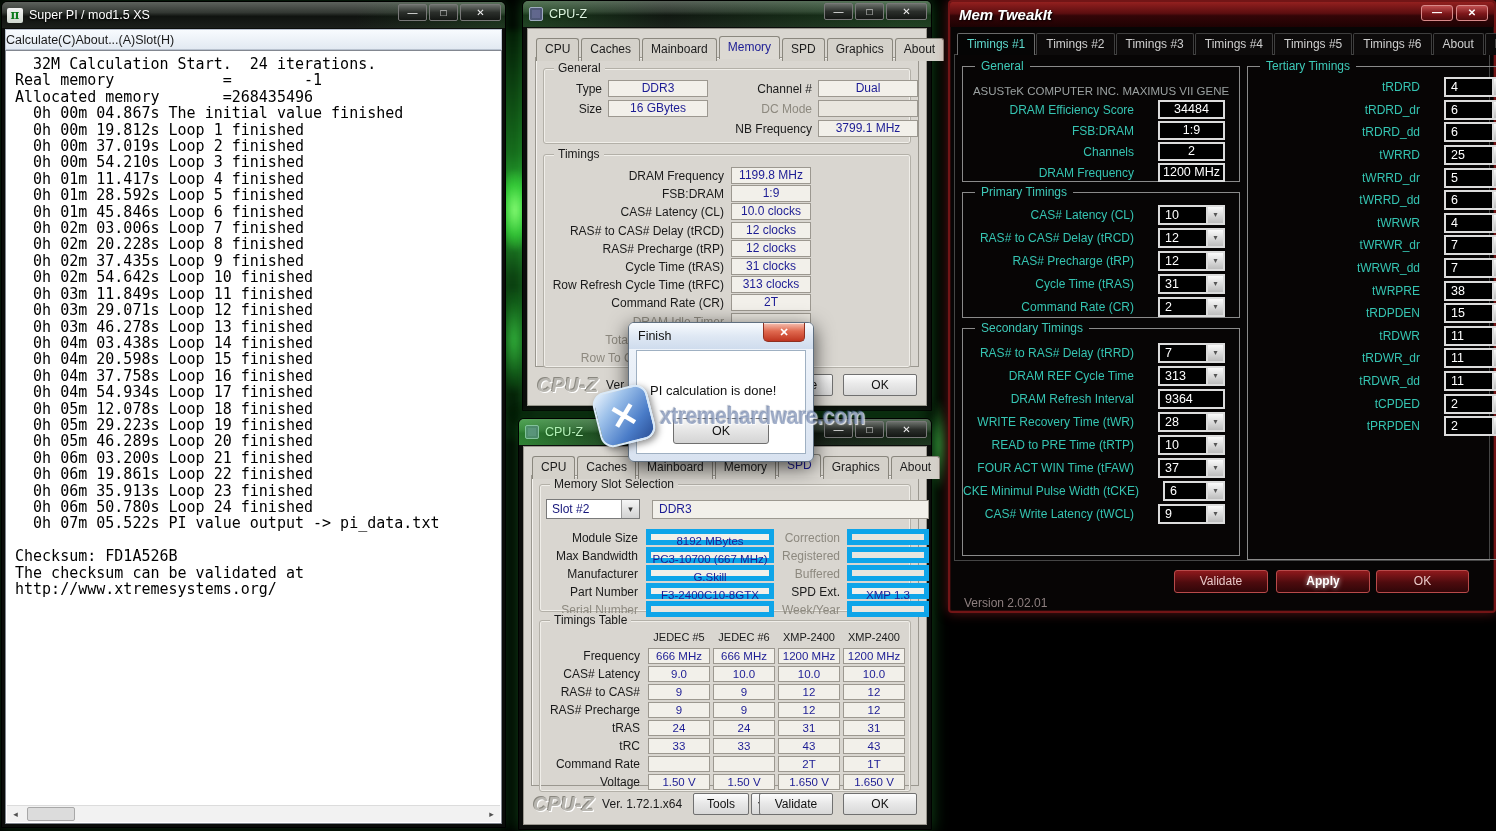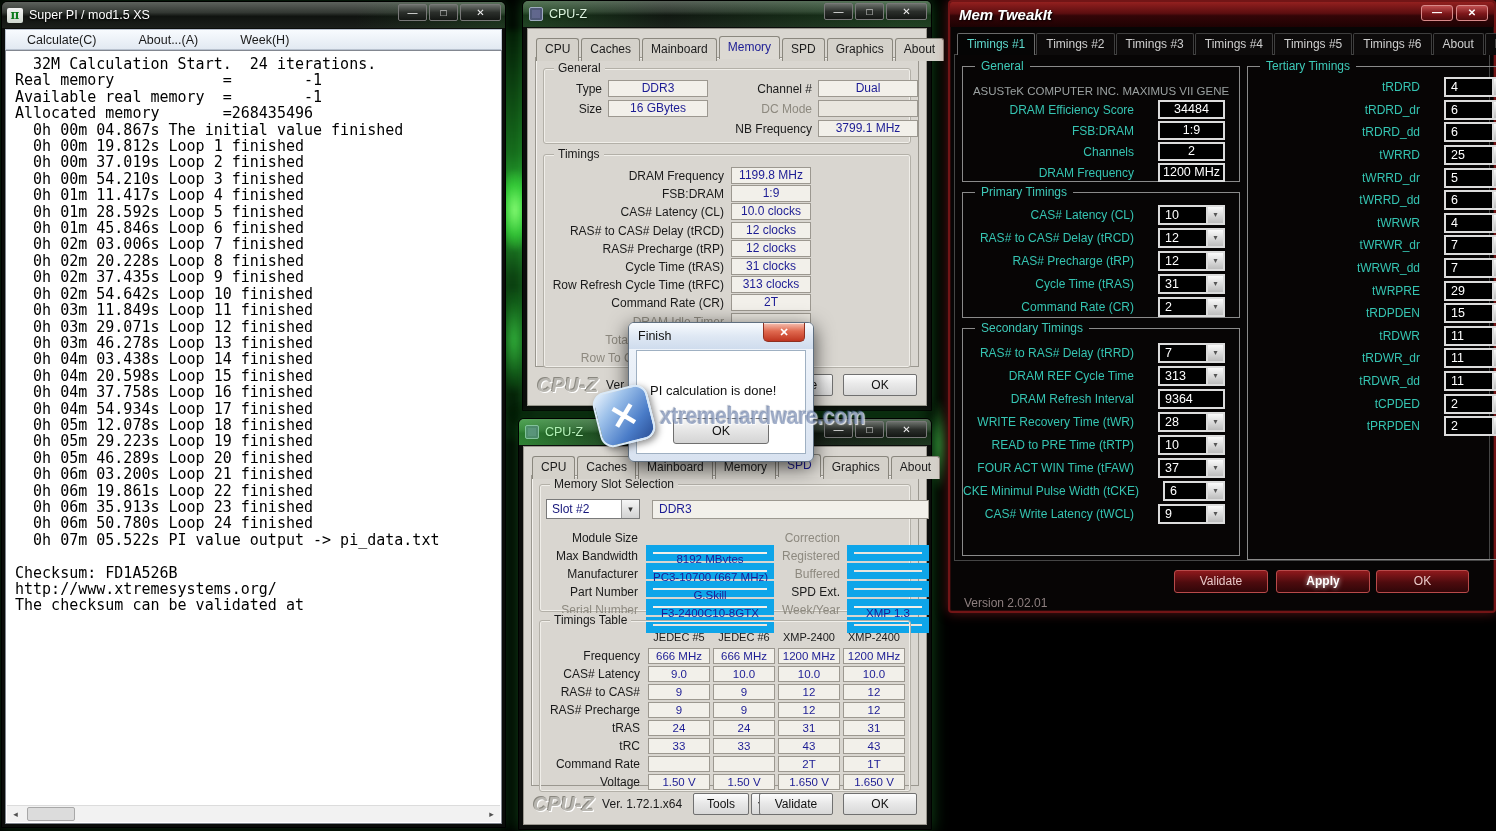--- a/index.html
+++ b/index.html
@@ -20,21 +20,21 @@
 .tb-title{font-size:12.5px;text-shadow:0 1px 2px #000;margin-left:6px;white-space:nowrap}
 .tint{position:absolute;inset:0;border-radius:5px 5px 0 0;pointer-events:none}
 .capbtns{position:absolute;top:2px;right:4px;display:flex;gap:2px}
 .capbtn{width:29px;height:17px;background:linear-gradient(180deg,#6b706b,#2b2f2b 50%,#141714);border:1px solid #787878;border-radius:2px;color:#f2f2f2;font-size:10px;line-height:15px;text-align:center;cursor:default}
 .capbtn.close{width:41px}
 
 
 #superpi{left:1px;top:1px;width:505px;height:827px;box-shadow:0 0 12px rgba(40,180,60,.25)}
 #superpi .icon-pi{width:16px;height:15px;margin-left:5px;background:linear-gradient(#f2f2f2,#cfd8cf);border-radius:2px;color:#0a7a1a;font:bold 12px/14px "DejaVu Serif",serif;text-align:center}
 .sp-menu{position:absolute;left:3px;right:3px;top:27px;height:21px;background:linear-gradient(#f8fbfe,#e2e9f2);border:1px solid #b9c2cf;display:flex;align-items:center;font-size:12.5px;color:#1a1a1a}
-.sp-menu span{padding:0 21px}
+.sp-menu span{padding:0 0}
 .sp-client{position:absolute;left:3px;right:3px;top:48px;bottom:3px;background:#fff;border:1px solid #828790;overflow:hidden}
 .sp-text{position:absolute;left:9px;top:5px;font-family:"DejaVu Sans Mono",monospace;font-size:15px;line-height:16.4px;color:#000}
 .pi-line{white-space:pre;min-height:16.4px}
 .sp-hscroll{position:absolute;left:1px;right:1px;bottom:1px;height:17px;background:#f2f2f2;border-top:1px solid #dcdcdc;}
 .sb-arrow{position:absolute;top:0;width:17px;height:16px;background:#f2f2f2;color:#505050;font-size:9px;line-height:16px;text-align:center}
 .sb-arrow.left{left:0}.sb-arrow.right{right:0}
 .sb-thumb{position:absolute;left:20px;top:1px;width:48px;height:14px;background:#dcdcdc;border:1px solid #a8a8a8;border-radius:2px}
 
 
 .cz{box-shadow:0 0 16px rgba(50,210,70,.35)}
@@ -61,21 +61,21 @@
 .btn-val{position:absolute;right:86px;width:74px}
 .btn-tools{position:absolute;right:170px;width:56px}
 .btn-toolsarr{position:absolute;right:148px;width:20px}
 
 .combo{position:absolute;left:6px;top:14px;width:94px;height:20px;background:#fff;border:1px solid #7a7a7a;display:flex;align-items:center}
 .combo .cval{flex:1;font-size:12px;color:#14147a;padding-left:5px}
 .combo .carr{width:18px;height:100%;background:linear-gradient(#f6f6f6,#d2d2d2);border-left:1px solid #9a9a9a;font-size:9px;line-height:18px;text-align:center;color:#333}
 .spd-big{position:absolute;left:112px;top:15px;width:277px;height:19px;background:#f2f0ea;border:1px solid #9c9890;font-size:12px;line-height:17px;color:#1c1c94;padding-left:6px}
 .spdrow{position:relative;height:18px}
 .spdrow .l{position:absolute;right:calc(100% - 98px);top:2px;font-size:12px;white-space:nowrap;color:#1a1a1a}
-.spdrow .v{position:absolute;left:106px;top:16px;width:128px;height:16px;background:#f2f0ea;border:7px solid #0ea5e9;font-size:11.5px;line-height:14px;color:#1c1c94;text-align:center;white-space:nowrap}
+.spdrow .v{position:absolute;left:106px;top:0;width:128px;height:16px;background:#f2f0ea;border:5px solid #0ea5e9;font-size:11.5px;line-height:14px;color:#1c1c94;text-align:center;white-space:nowrap}
 .spdrow.grayed .l{color:#8d897f}
 .spdrow.grayed .v{background:#e9e6df}
 .spdrow2 .l{right:calc(100% - 300px)}
 .spdrow2 .v{left:307px;width:82px}
 .ttrow{display:flex;align-items:center;height:18px}
 .ttrow .rl{width:96px;text-align:right;margin-right:8px;font-size:12px;color:#1a1a1a;white-space:nowrap}
 .ttrow .c{width:62px;height:16px;margin-right:3px;background:#f2f0ea;border:1px solid #9c9890;font-size:11.5px;line-height:14px;color:#1c1c94;text-align:center}
 .tthead .c{background:transparent;border:none;color:#1a1a1a;font-size:11px}
 
 
@@ -135,28 +135,27 @@
       <span class="capbtns">
         <span class="capbtn">—</span>
         <span class="capbtn">□</span>
         <span class="capbtn close">✕</span>
       </span>
     </div>
     <div class="sp-menu">
 
     <span>Calculate(C)</span>
         <span>About...(A)</span>
-        <span>Week(H)</span>
+        <span>Slot(H)</span>
       </div>
     <div class="sp-client">
       <div class="sp-text">
 
       <div class="pi-line">  32M Calculation Start.  24 iterations.</div>
           <div class="pi-line">Real memory            =        -1</div>
-          <div class="pi-line">Available real memory  =        -1</div>
           <div class="pi-line">Allocated memory       =268435496</div>
           <div class="pi-line">  0h 00m 04.867s The initial value finished</div>
           <div class="pi-line">  0h 00m 19.812s Loop 1 finished</div>
           <div class="pi-line">  0h 00m 37.019s Loop 2 finished</div>
           <div class="pi-line">  0h 00m 54.210s Loop 3 finished</div>
           <div class="pi-line">  0h 01m 11.417s Loop 4 finished</div>
           <div class="pi-line">  0h 01m 28.592s Loop 5 finished</div>
           <div class="pi-line">  0h 01m 45.846s Loop 6 finished</div>
           <div class="pi-line">  0h 02m 03.006s Loop 7 finished</div>
           <div class="pi-line">  0h 02m 20.228s Loop 8 finished</div>
@@ -172,22 +171,22 @@
           <div class="pi-line">  0h 05m 12.078s Loop 18 finished</div>
           <div class="pi-line">  0h 05m 29.223s Loop 19 finished</div>
           <div class="pi-line">  0h 05m 46.289s Loop 20 finished</div>
           <div class="pi-line">  0h 06m 03.200s Loop 21 finished</div>
           <div class="pi-line">  0h 06m 19.861s Loop 22 finished</div>
           <div class="pi-line">  0h 06m 35.913s Loop 23 finished</div>
           <div class="pi-line">  0h 06m 50.780s Loop 24 finished</div>
           <div class="pi-line">  0h 07m 05.522s PI value output -&gt; pi_data.txt</div>
           <div class="pi-line"></div>
           <div class="pi-line">Checksum: FD1A526B</div>
+          <div class="pi-line">The checksum can be validated at</div>
           <div class="pi-line">http://www.xtremesystems.org/</div>
-          <div class="pi-line">The checksum can be validated at</div>
         </div>
       <div class="sp-hscroll">
         <span class="sb-arrow left">◂</span>
         <span class="sb-thumb"></span>
         <span class="sb-arrow right">▸</span>
       </div>
     </div>
   </div>
 
   <div class="winframe cz" style="left:522px;top:0;width:410px;height:411px">
@@ -679,21 +678,21 @@
           <div class="mtk-row tert-row">
           <span class="mtk-lbl">tWRWR_dd</span>
           <span class="mtk-spin">
             <span class="mtk-val">7</span>
             <span class="mtk-arrow"></span>
           </span>
         </div>
           <div class="mtk-row tert-row">
           <span class="mtk-lbl">tWRPRE</span>
           <span class="mtk-spin">
-            <span class="mtk-val">29</span>
+            <span class="mtk-val">38</span>
             <span class="mtk-arrow"></span>
           </span>
         </div>
           <div class="mtk-row tert-row">
           <span class="mtk-lbl">tRDPDEN</span>
           <span class="mtk-spin">
             <span class="mtk-val">15</span>
             <span class="mtk-arrow"></span>
           </span>
         </div>

